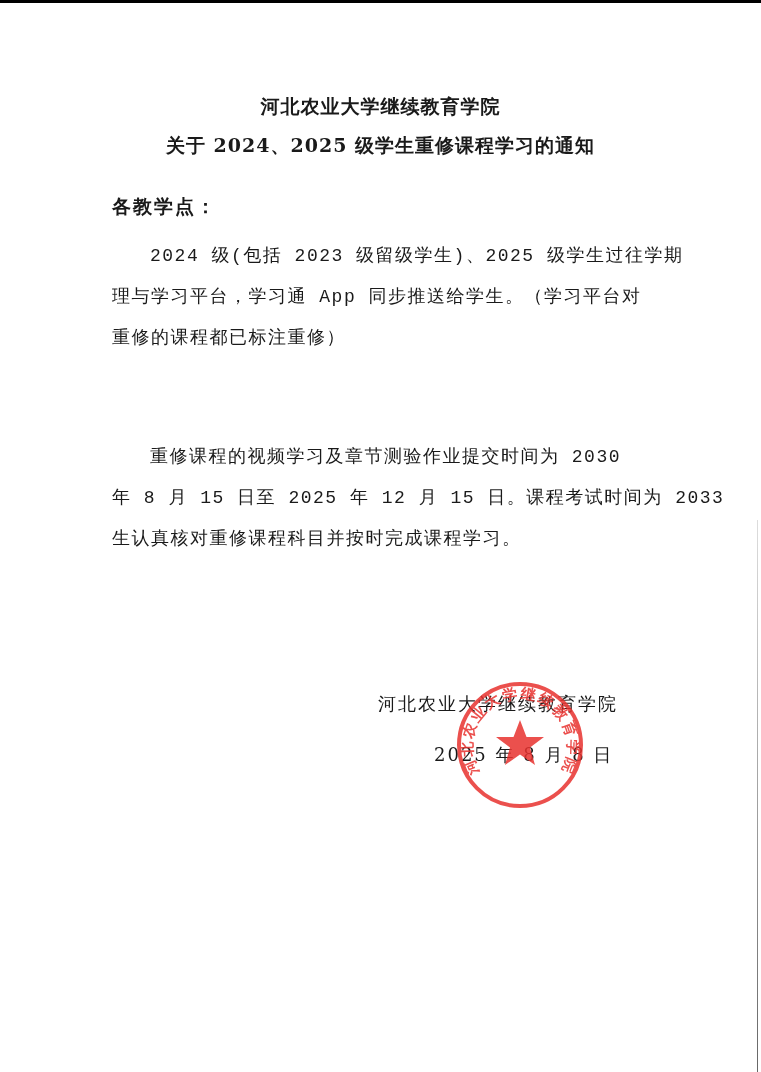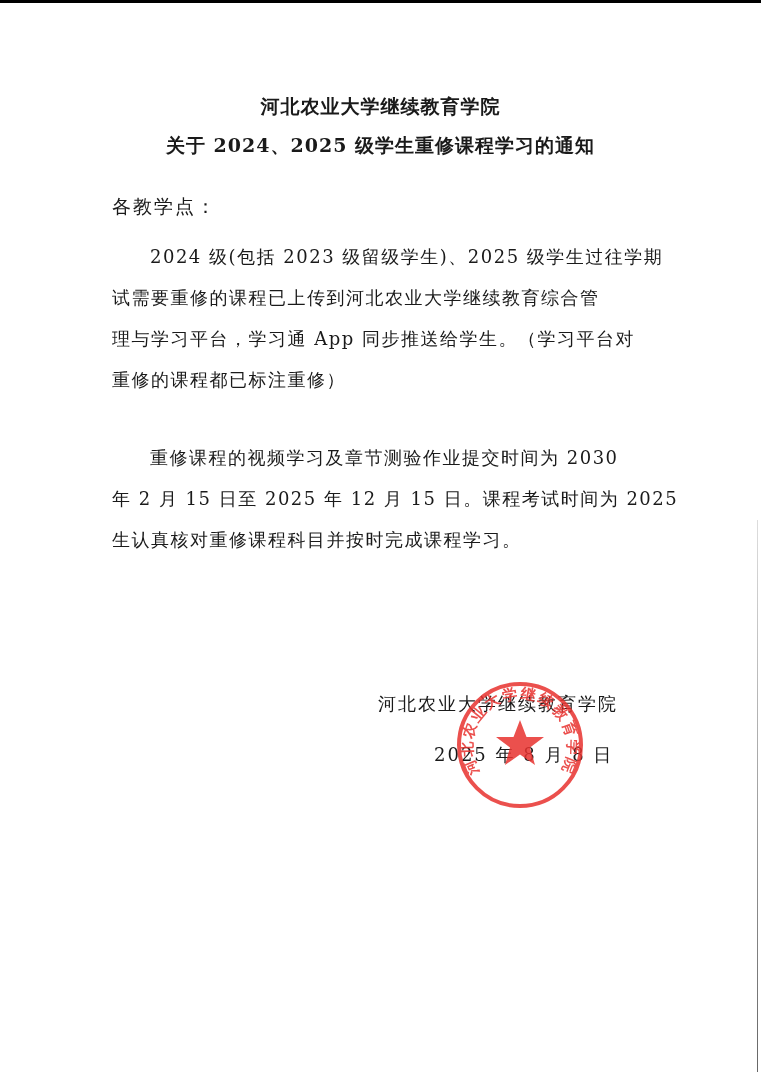--- a/index.html
+++ b/index.html
@@ -34,33 +34,33 @@
     font-weight: bold;
     font-size: 19px;
     letter-spacing: 1px;
   }
   .title.t1 { top: 94px; }
   .title.t2 { top: 133px; text-align: center; }
   .salutation {
     position: absolute;
     left: 112px; top: 194px;
     font-size: 19px;
-    font-weight: normal;
+    font-weight: bold;
     letter-spacing: 2px;
   }
   .para {
     position: absolute;
     left: 112px;
     width: 540px;
     font-size: 18px;
     line-height: 41px;
     letter-spacing: 1.5px;
     text-align: justify;
   }
-  .para .line { display: block; white-space: nowrap; }
+  .para .line { display: block; white-space: nowrap; font-family: Liberation Mono, monospace; }
   .para.p1 { top: 236px; }
   .para.p2 { top: 437px; }
   .indent { padding-left: 38px; }
   .sign {
     position: absolute;
     font-size: 18px;
     letter-spacing: 2px;
     white-space: nowrap;
     z-index: 1;
   }
@@ -80,28 +80,27 @@
 <div class="top-bar"></div>
 <div class="right-edge"></div>
 
 <div class="title t1">河北农业大学继续教育学院</div>
 <div class="title t2">关于 2024、2025 级学生重修课程学习的通知</div>
 
 <div class="salutation">各教学点：</div>
 
 <div class="para p1">
   <span class="line indent">2024 级(包括 2023 级留级学生)、2025 级学生过往学期</span>
-  <span class="line">试需要重修的课程已上传到河北农业大学继续教育综合管</span>
   <span class="line">理与学习平台，学习通 App 同步推送给学生。（学习平台对</span>
   <span class="line">重修的课程都已标注重修）</span>
 </div>
 
 <div class="para p2">
   <span class="line indent">重修课程的视频学习及章节测验作业提交时间为 2030</span>
-  <span class="line">年 2 月 15 日至 2025 年 12 月 15 日。课程考试时间为 2025</span>
+  <span class="line">年 8 月 15 日至 2025 年 12 月 15 日。课程考试时间为 2033</span>
   <span class="line">生认真核对重修课程科目并按时完成课程学习。</span>
 </div>
 
 <div class="sign org">河北农业大学继续教育学院</div>
 <div class="sign date">2025 年 8 月 8 日</div>
 
 <svg class="seal" viewBox="0 0 130 130">
   <defs>
     <path id="sealArc" d="M 22,88 A 48,48 0 1,1 108,88"></path>
   </defs>

